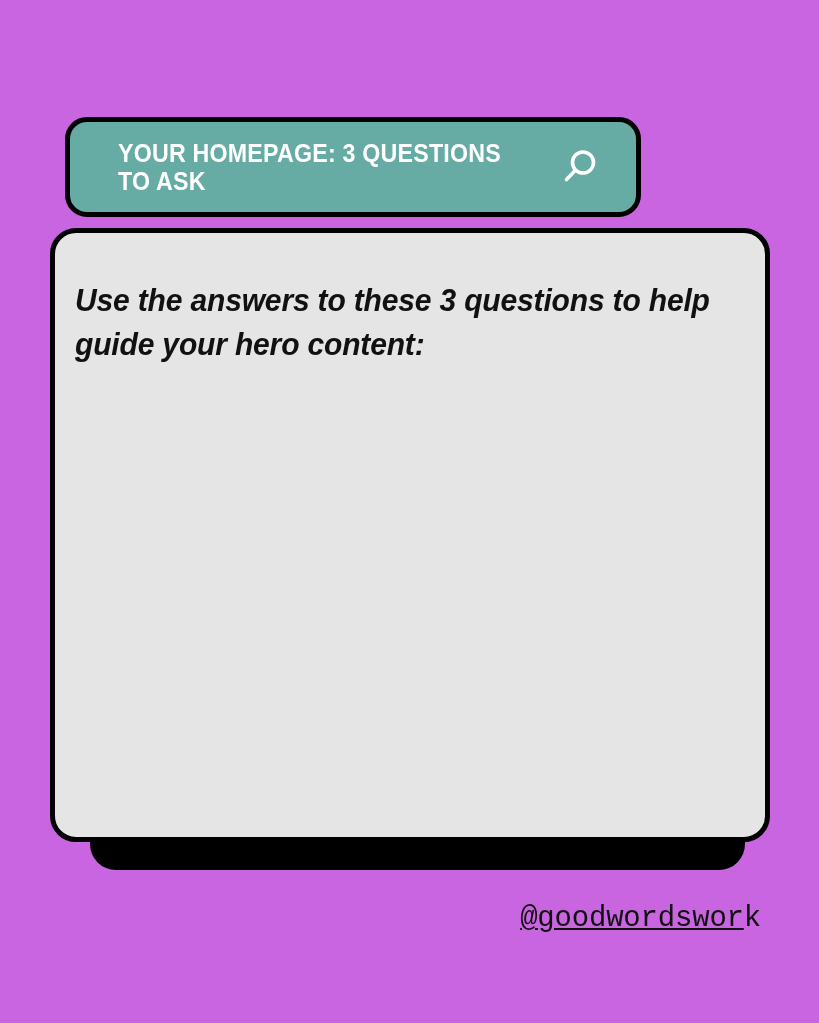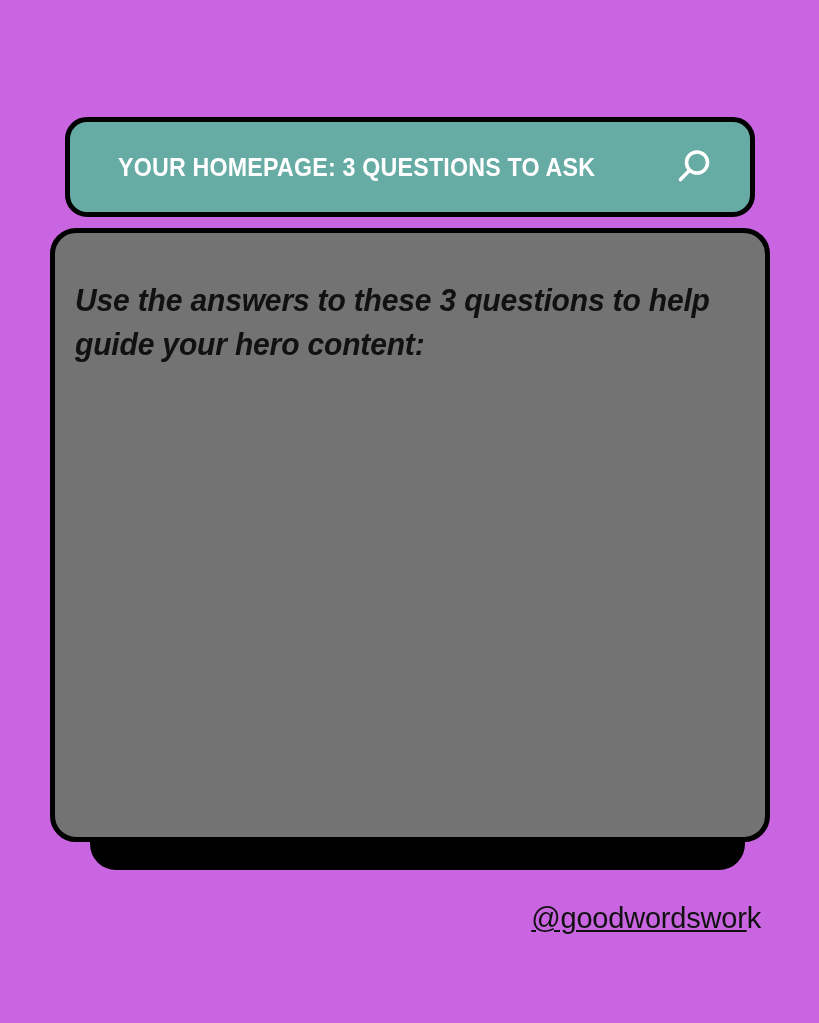--- a/index.html
+++ b/index.html
@@ -18,21 +18,21 @@
   .canvas {
     position: absolute;
     inset: 0;
   }
 
   
   .header-bar {
     position: absolute;
     left: 65px;
     top: 117px;
-    width: 690px;
+    width: 576px;
     height: 100px;
     box-sizing: border-box;
     background: #66aba4;
     border: 5px solid #000000;
     border-radius: 22px;
     display: flex;
     align-items: center;
     justify-content: space-between;
     padding: 0 22px 0 48px;
     z-index: 3;
@@ -73,21 +73,21 @@
   }
 
   
   .content-card {
     position: absolute;
     left: 50px;
     top: 228px;
     width: 720px;
     height: 614px;
     box-sizing: border-box;
-    background: #737373;
+    background: #e5e5e5;
     border: 5px solid #000000;
     border-radius: 26px;
     z-index: 2;
     padding: 46px 28px 20px 20px;
   }
 
   .card-inner {
     padding-left: 0px;
   }
 
@@ -123,21 +123,21 @@
   }
   .question-item:last-child {
     margin-bottom: 0;
   }
 
   
   .footer-handle {
     position: absolute;
     right: 58px;
     top: 902px;
-    font-family: Liberation Sans, sans-serif;
+    font-family: Liberation Mono, monospace;
     font-size: 29px;
     font-weight: 400;
     color: #111111;
     letter-spacing: -0.2px;
     z-index: 4;
     white-space: nowrap;
   }
   .footer-handle .underlined {
     text-decoration: underline;
     text-underline-offset: 2px;

